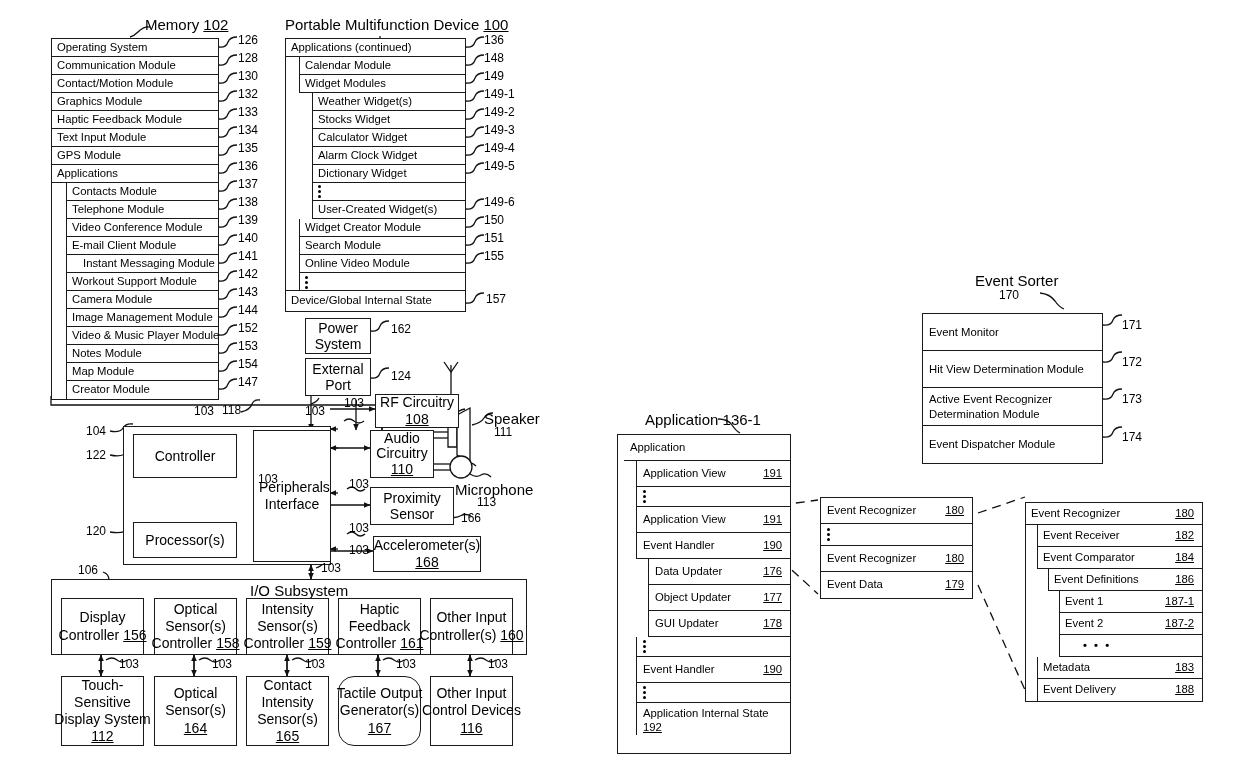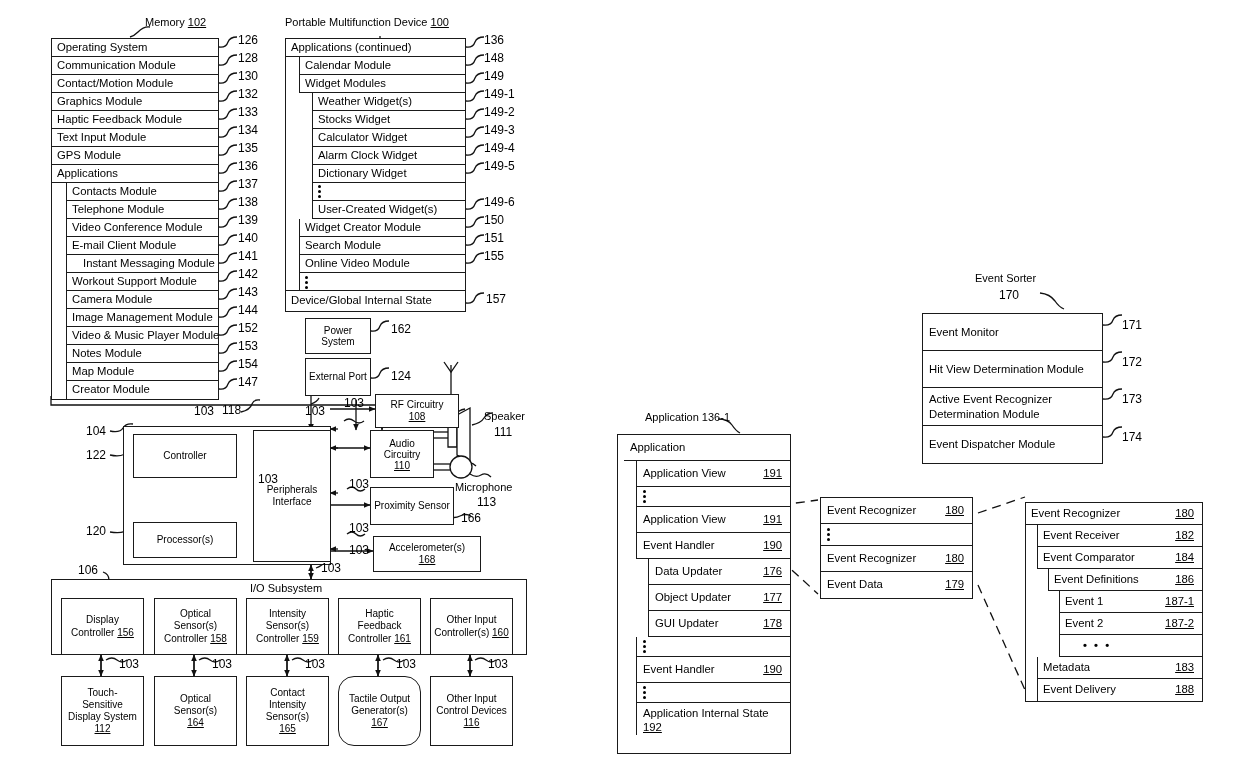--- a/index.html
+++ b/index.html
@@ -29,36 +29,36 @@
     line-height: 1.05;
     padding: 2px 0 2px 5px;
     white-space: nowrap;
     display: flex;
     align-items: center;
     background: #fff;
   }
   .row:last-child { border-bottom: none; }
   .caption {
     position: absolute;
-    font-size: 11px;
+    font-size: 15px;
     white-space: nowrap;
   }
   .u { text-decoration: underline; }
   .refnum {
     position: absolute;
     font-size: 12px;
     white-space: nowrap;
   }
   svg.lines { position: absolute; left: 0; top: 0; width: 1240px; height: 780px;
               pointer-events: none; overflow: visible; }
   .hwbox {
     position: absolute;
     border: 1.3px solid #1a1a1a;
     background: #fff;
-    font-size: 10px;
+    font-size: 14px;
     line-height: 1.18;
     display: flex;
     flex-direction: column;
     align-items: center;
     justify-content: center;
     text-align: center;
     white-space: nowrap;
   }
   .vdots {
     display: flex; flex-direction: column; align-items: center; justify-content: center;

